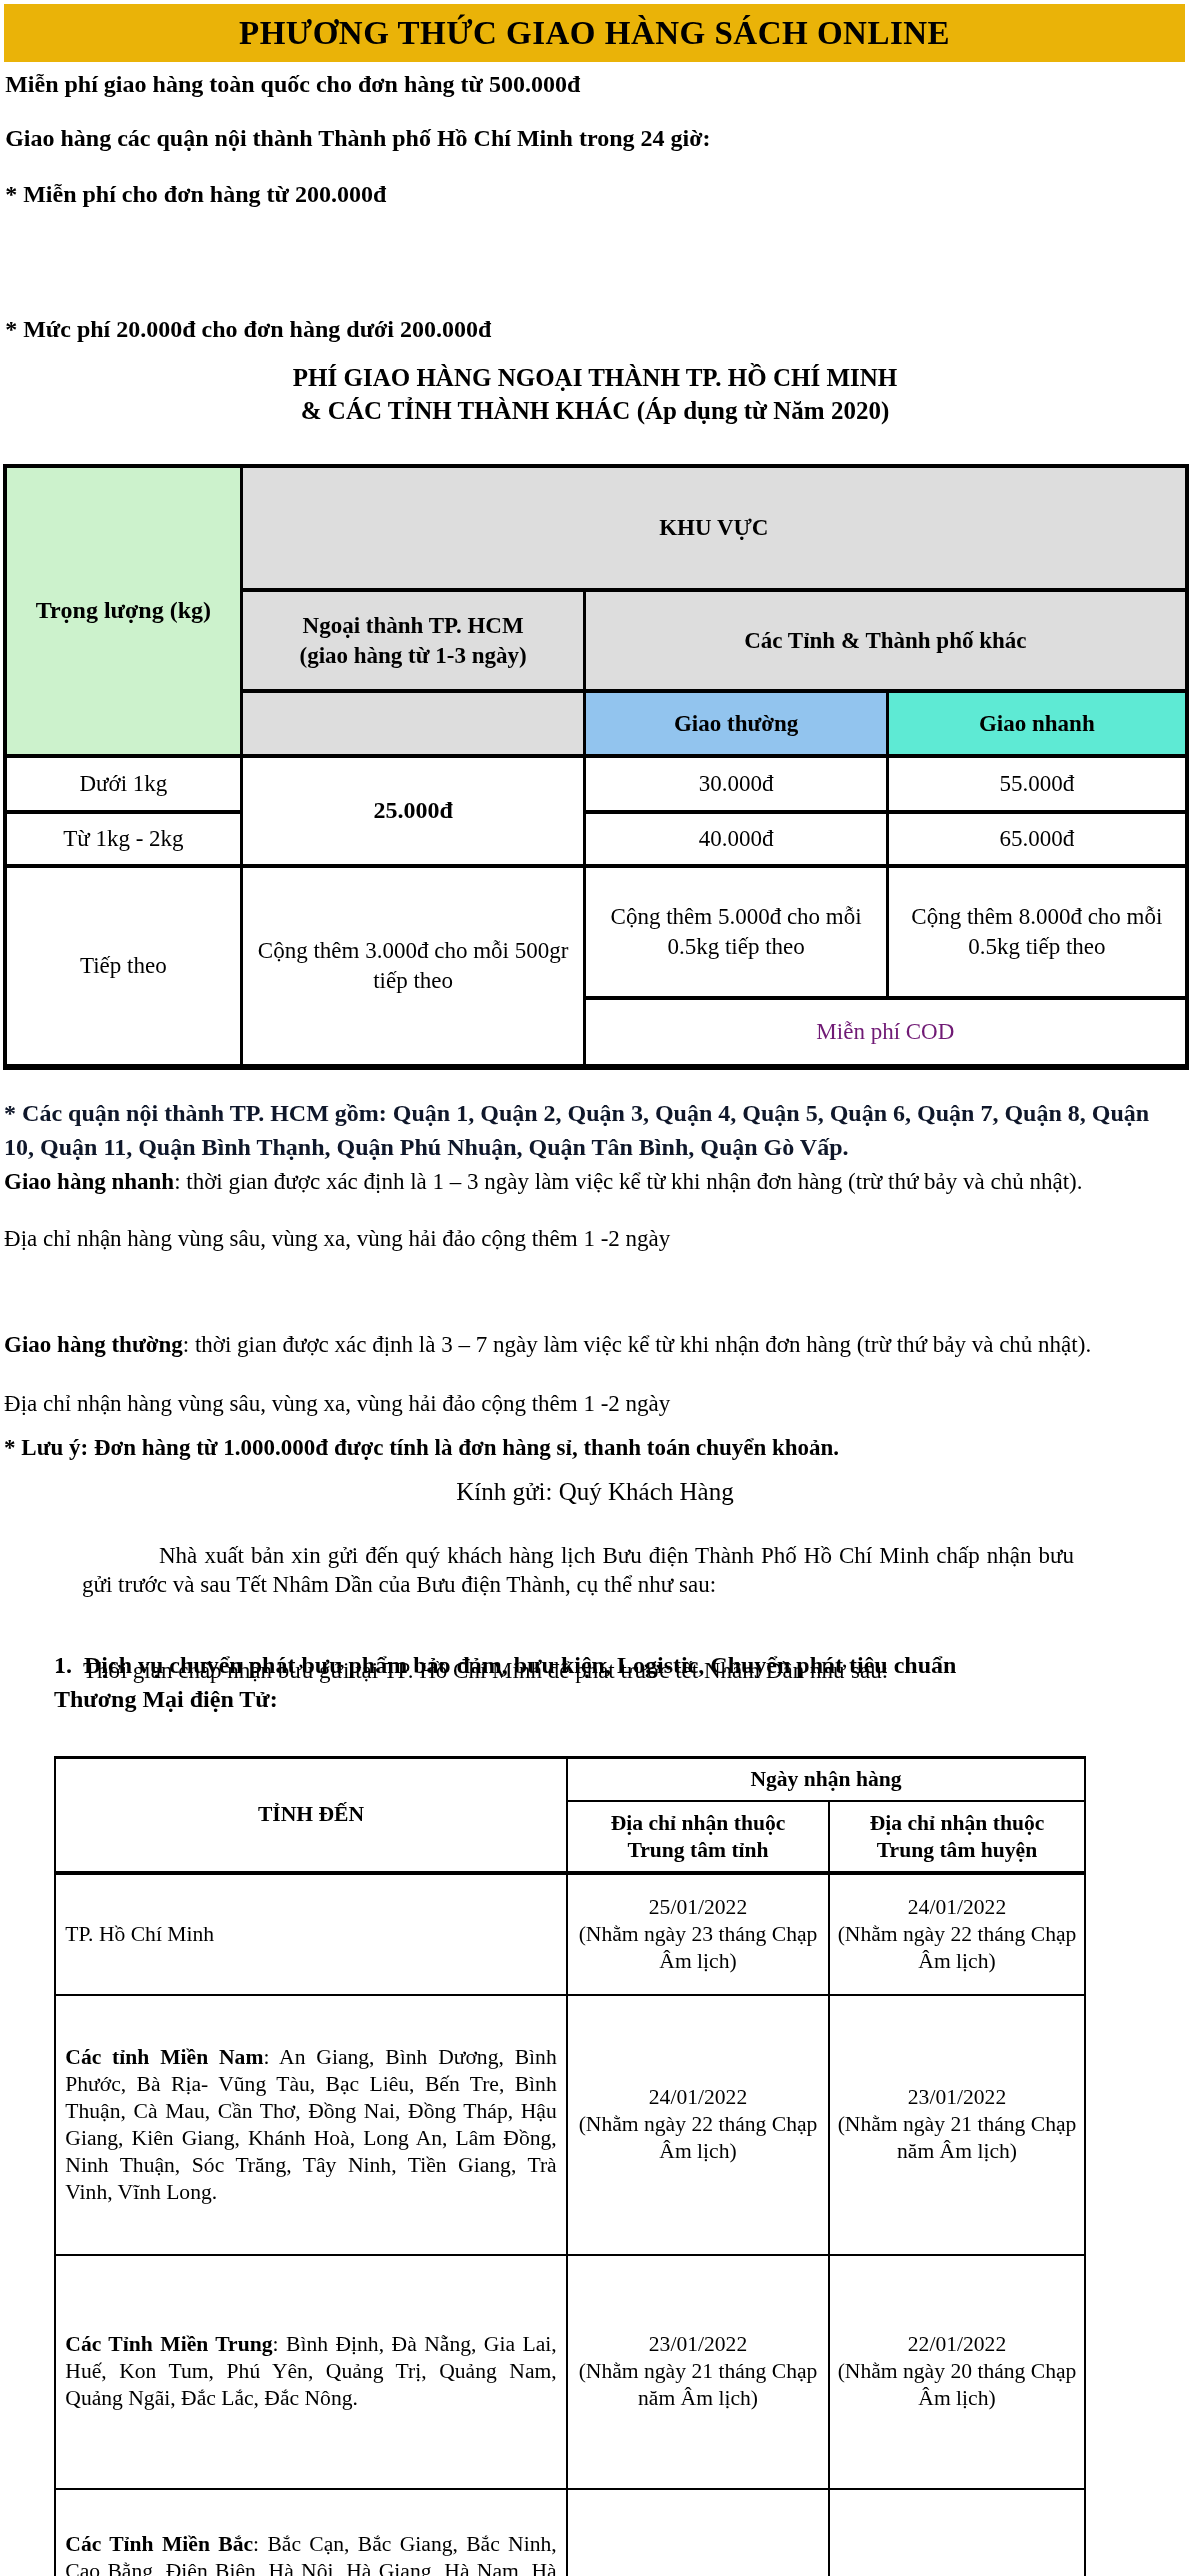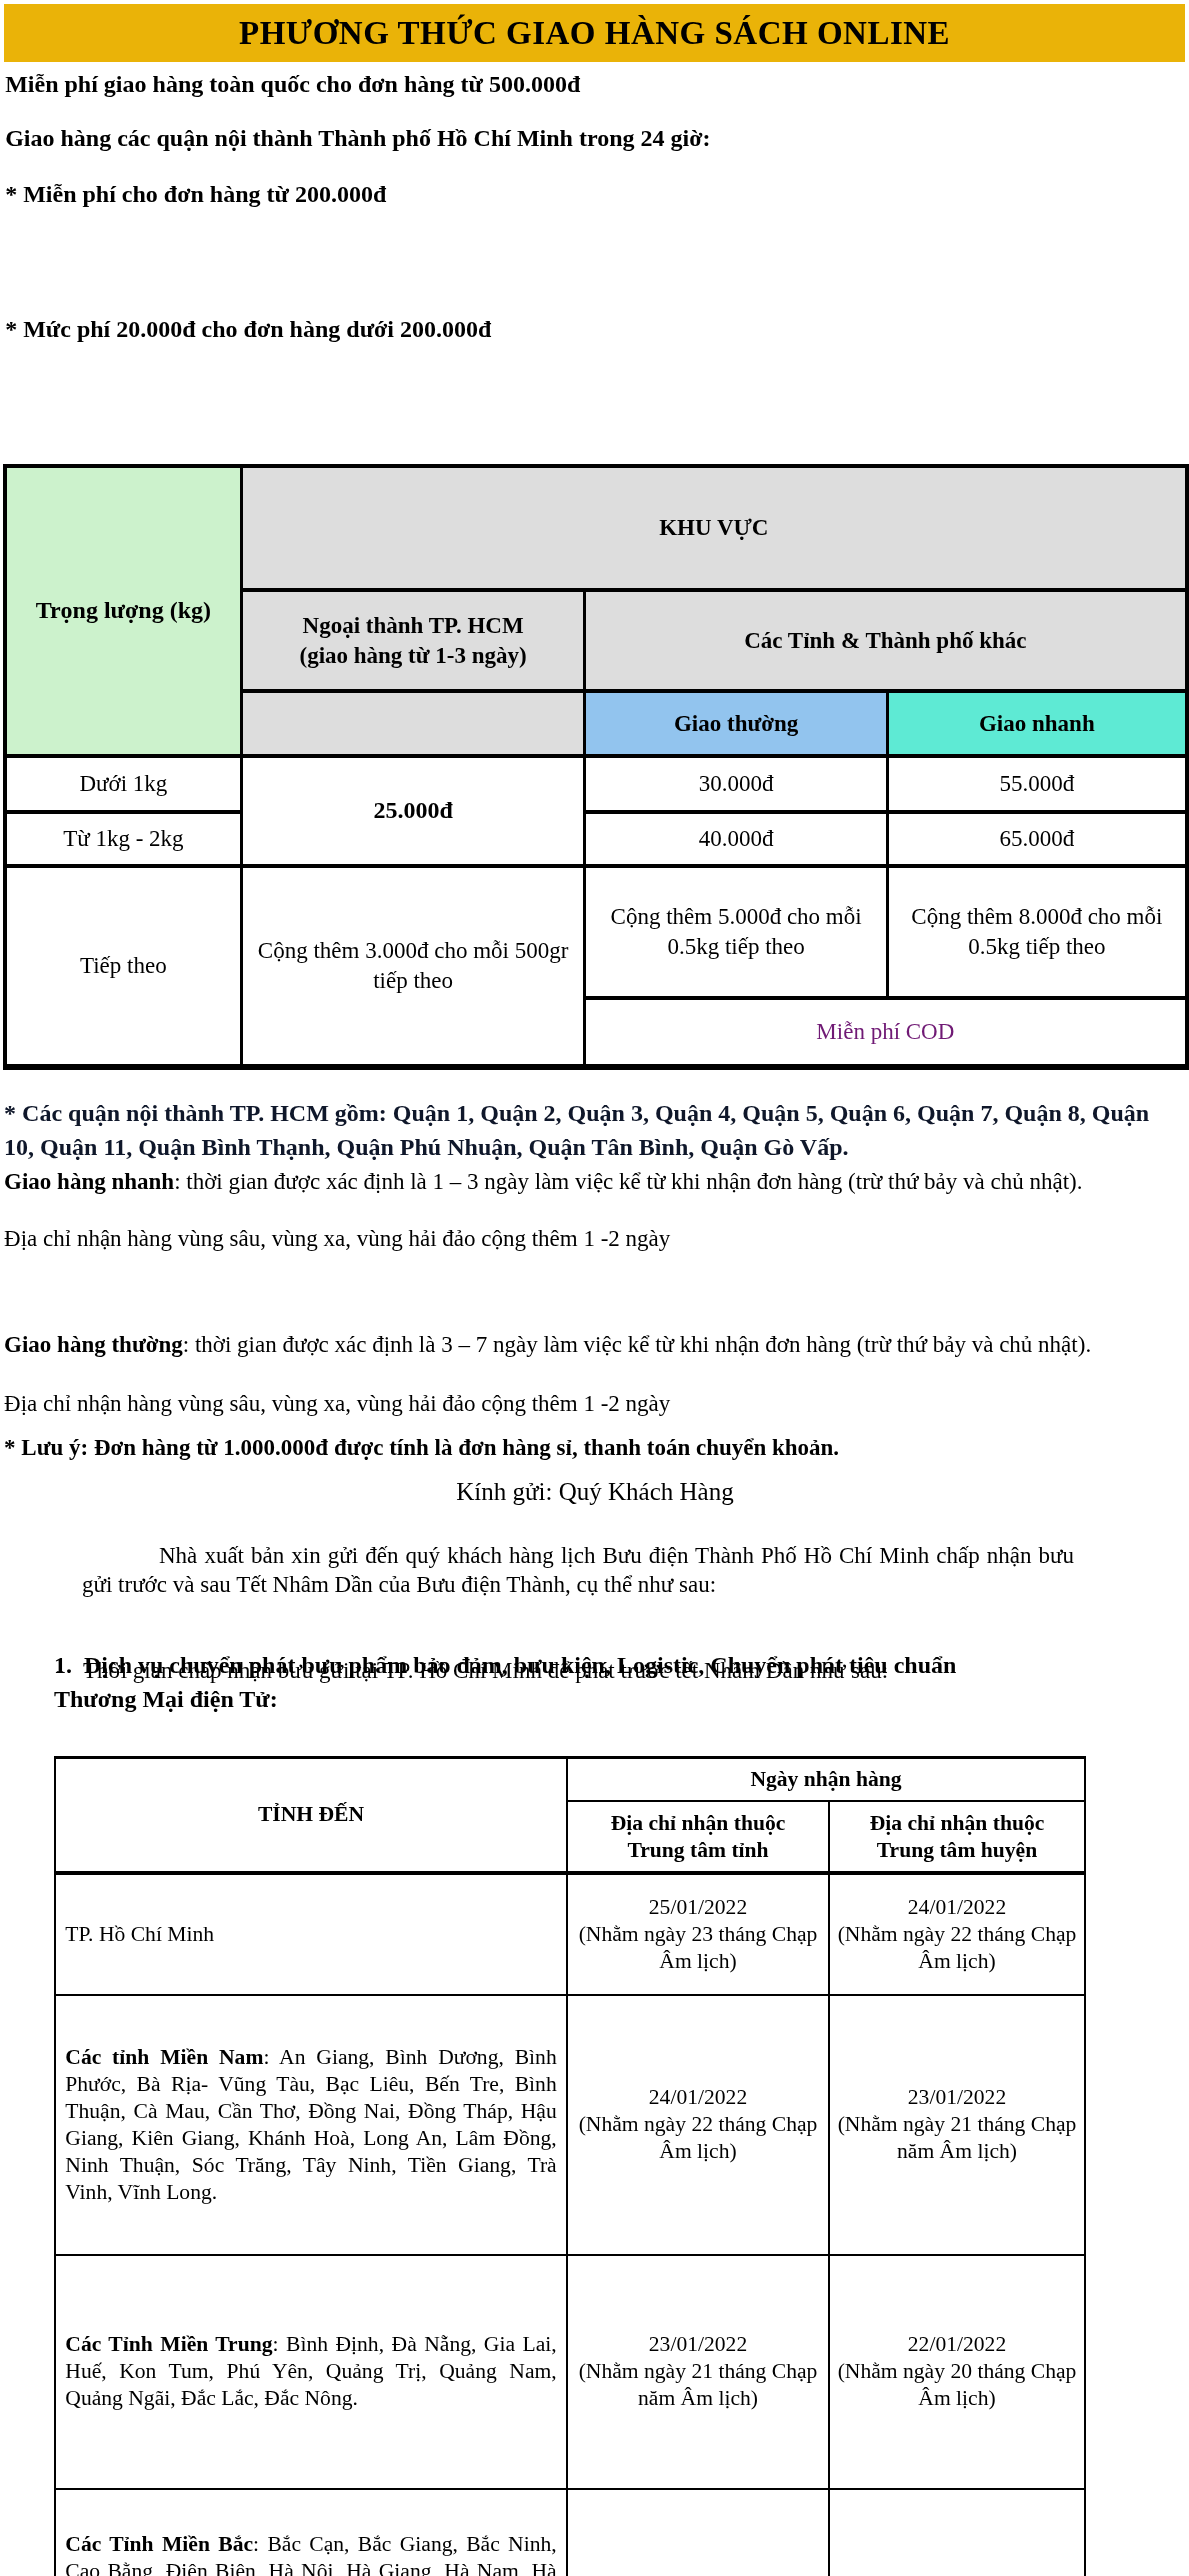--- a/index.html
+++ b/index.html
@@ -71,20 +71,24 @@
 
   <div id="title-band" class="abs">
     <span>PHƯƠNG THỨC GIAO HÀNG SÁCH ONLINE</span>
   </div>
 
   <div class="abs intro-line" style="top:69px">Miễn phí giao hàng toàn quốc cho đơn hàng từ 500.000đ</div>
   <div class="abs intro-line" style="top:123px">Giao hàng các quận nội thành Thành phố Hồ Chí Minh trong 24 giờ:</div>
   <div class="abs intro-line" style="top:179px">* Miễn phí cho đơn hàng từ 200.000đ</div>
   <div class="abs intro-line" style="top:314px">* Mức phí 20.000đ cho đơn hàng dưới 200.000đ</div>
 
+  <div id="fee-heading" class="abs">
+    <span style="display:block">PHÍ GIAO HÀNG NGOẠI THÀNH TP. HỒ CHÍ MINH</span>
+    <span style="display:block">&amp; CÁC TỈNH THÀNH KHÁC (Áp dụng từ Năm 2020)</span>
+  </div>
 
   <div id="fee-table" class="abs">
     <table>
       <colgroup>
           <col style="width:237px">
           <col style="width:343px">
           <col style="width:303px">
           <col style="width:299px">
         </colgroup>
       <tbody>

